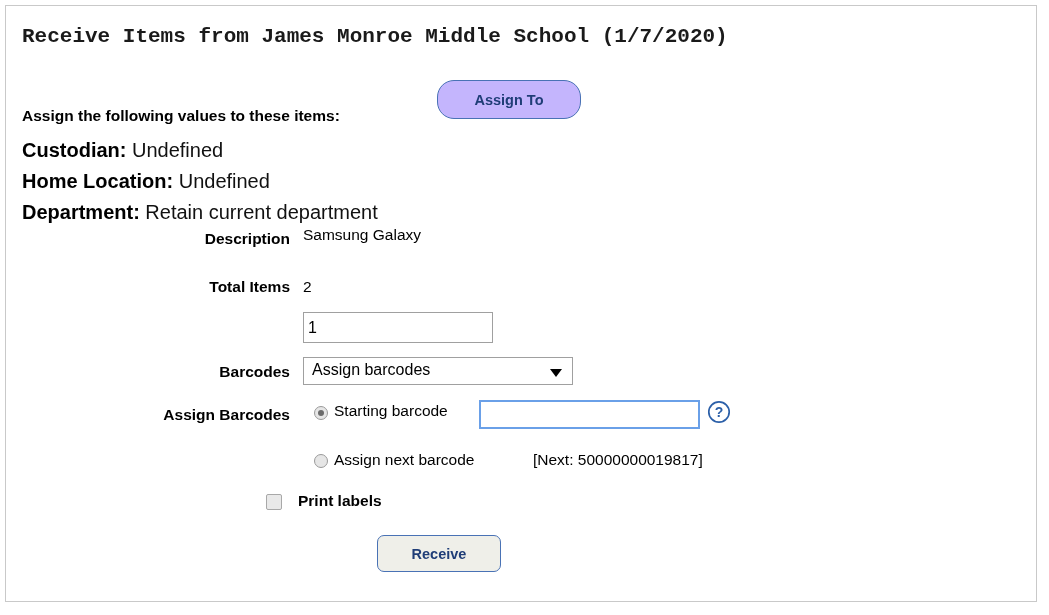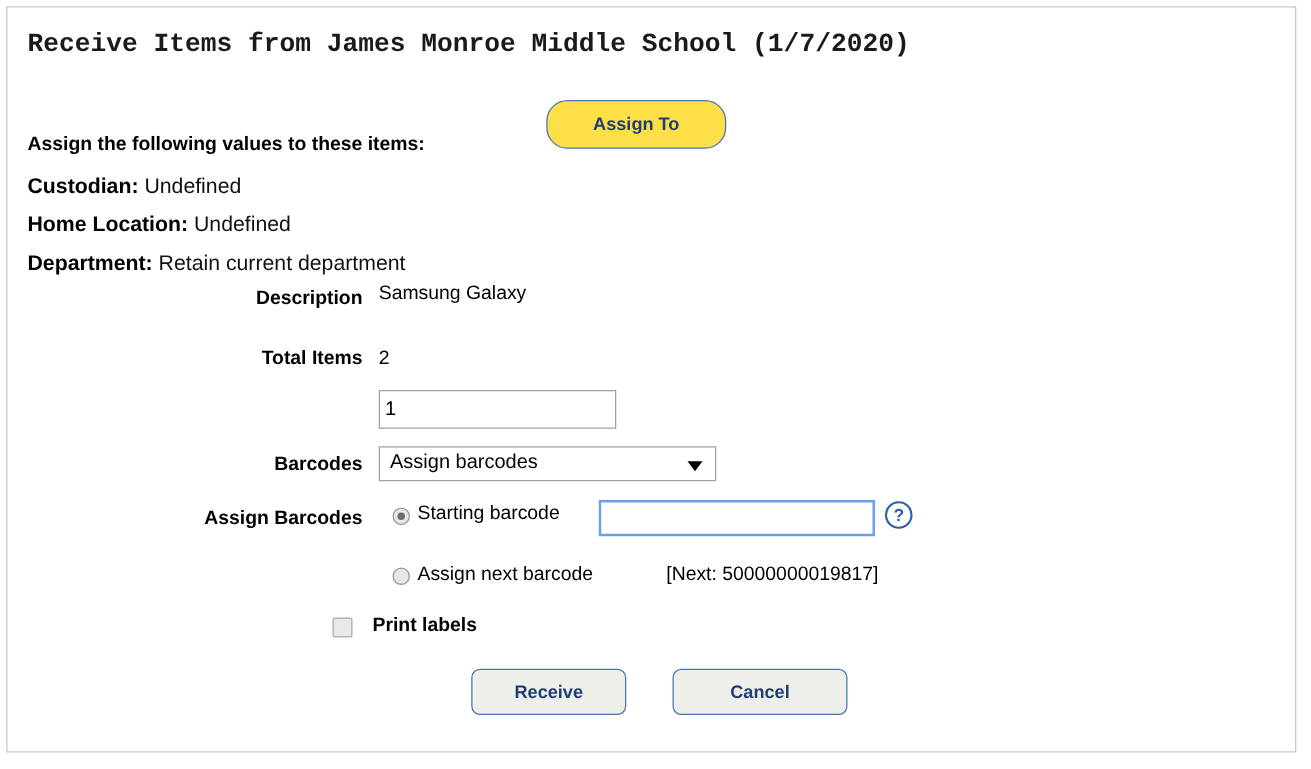--- a/index.html
+++ b/index.html
@@ -49,34 +49,34 @@
     white-space: nowrap;
   }
   .assign-to-button {
     position: absolute;
     left: 431px;
     top: 74px;
     width: 144px;
     height: 39px;
     border: 1px solid #4972b5;
     border-radius: 17px;
-    background: #fde047;
+    background: #c4b5fd;
     color: #1f3d77;
     font-family: "Liberation Sans", sans-serif;
     font-size: 14.5px;
     font-weight: bold;
     cursor: pointer;
     padding: 0;
     box-sizing: border-box;
   }
 
   .kv-row {
     position: absolute;
     left: 16px;
-    font-size: 17px;
+    font-size: 20px;
     white-space: nowrap;
   }
   .kv-row .k { font-weight: bold; }
   .kv-row .v { font-weight: normal; color: #111111; }
   #row-custodian { top: 133px; }
   #row-home      { top: 164px; }
   #row-dept      { top: 195px; }
 
   
   .field-label {
@@ -296,15 +296,14 @@
   </svg>
 
   <div class="radio" id="radio-next"></div>
   <div class="radio-label" id="label-next">Assign next barcode</div>
   <div id="next-barcode-hint">[Next: 50000000019817]</div>
 
   <div id="print-labels-checkbox"></div>
   <div id="print-labels-label">Print labels</div>
 
   <button class="action-button" id="receive-button">Receive</button>
-  <button class="action-button" id="cancel-button">Cancel</button>
 
 </div>
 
 </body></html>

